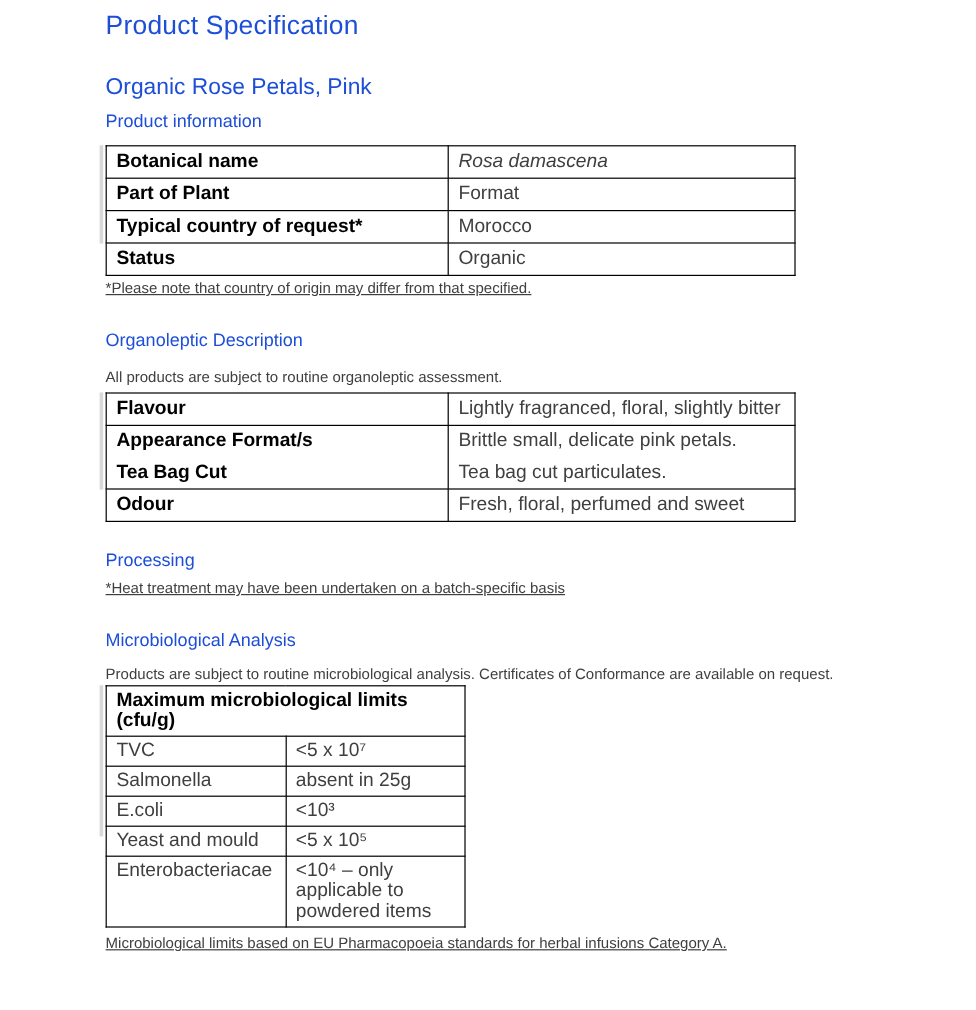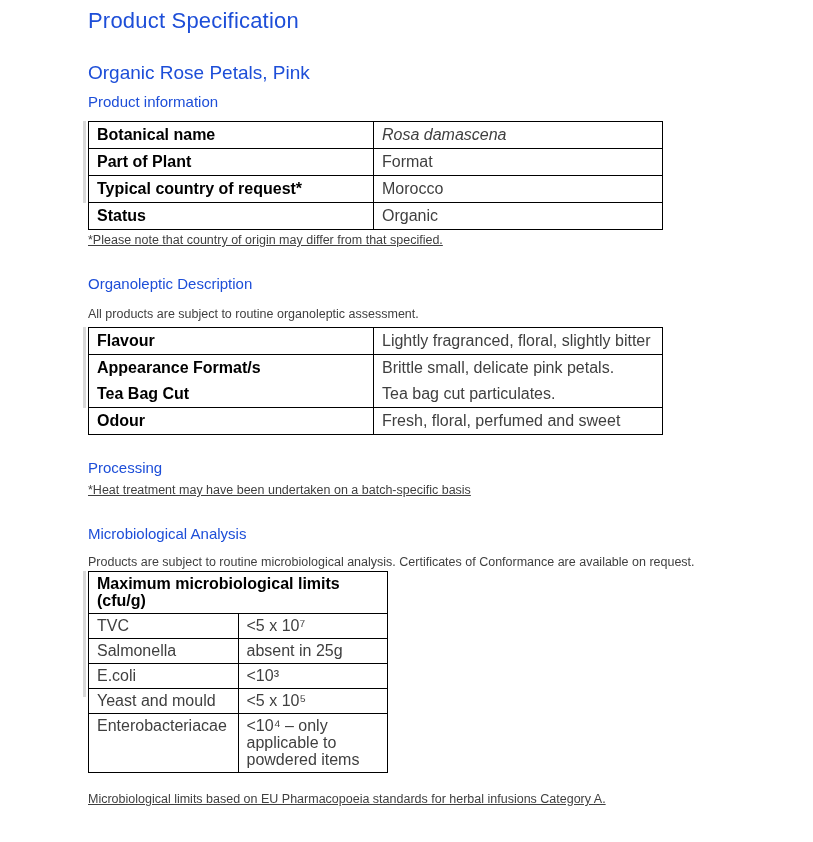--- a/index.html
+++ b/index.html
@@ -21,21 +21,21 @@
   h3 { font-size: 15px; line-height: 19px; margin: 0; }
   .h3-first  { margin-top: 8px; }
   .h3-organo { margin-top: 26px; }
   .h3-proc   { margin-top: 23px; }
   .h3-micro  { margin-top: 26px; }
 
   p.intro { font-size: 12.5px; line-height: 16px; color: #3f3f3f; margin: 13px 0 0 0; }
   p.intro-micro { margin-top: 11px; max-width: 660px; }
   p.footnote { font-size: 12.5px; line-height: 16px; color: #3f3f3f; margin: 2px 0 0 0; text-decoration: underline; }
   p.footnote-heat { margin-top: 5px; }
-  p.footnote-micro { margin-top: 18px; }
+  p.footnote-micro { margin-top: 5px; }
 
   .table-wrap { position: relative; }
   .wrap-t1 { margin-top: 10px; }
   .wrap-t2 { margin-top: 5px; }
   .wrap-t3 { margin-top: 10px; }
   .wrap-t4 { margin-top: 1px; }
 
   table.spec-table {
     border-collapse: collapse;
     width: 575px;

